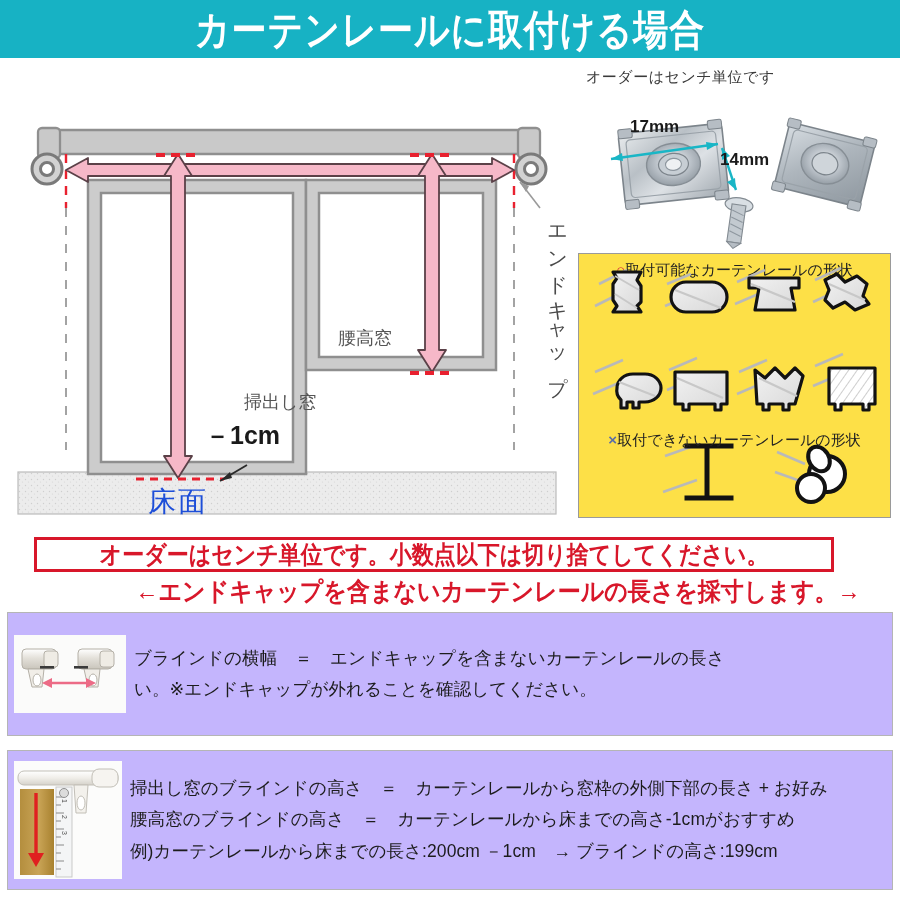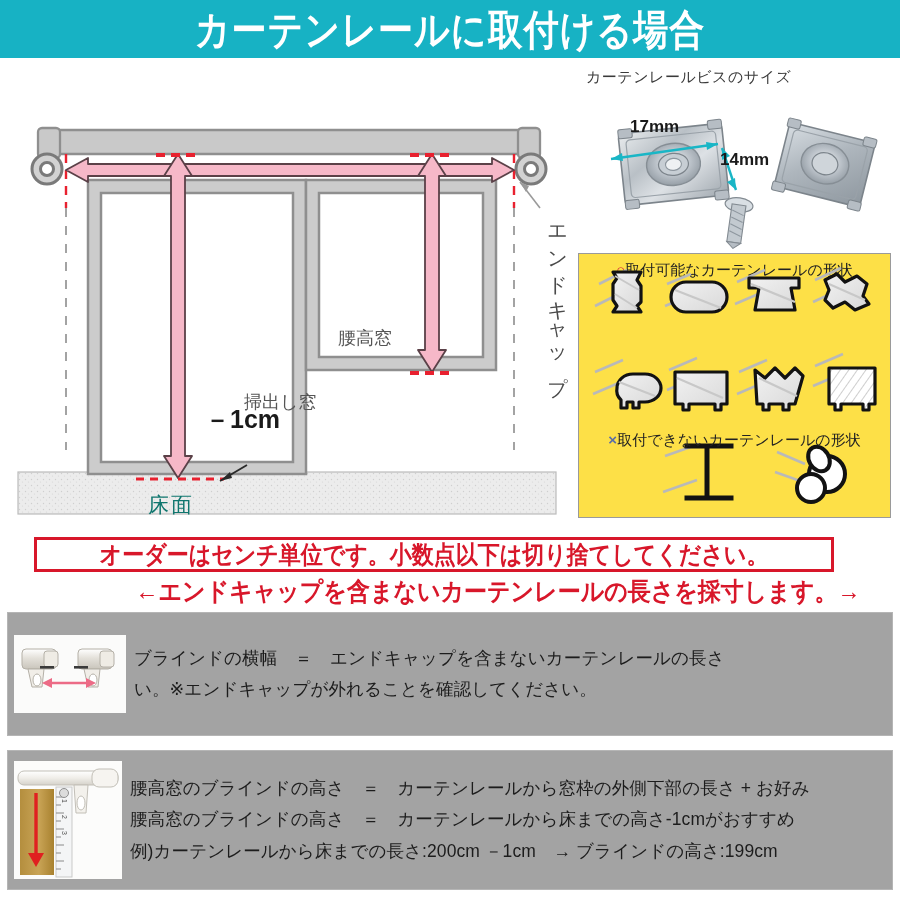--- a/index.html
+++ b/index.html
@@ -34,21 +34,21 @@
     font-size:20px;color:#4a4a4a;letter-spacing:2px;
     white-space:nowrap;
   }
   .dlabel{
     position:absolute;font-size:18px;color:#555555;white-space:nowrap;
   }
   .dlabel-big{
     position:absolute;font-size:25px;color:#1a1a1a;font-weight:700;white-space:nowrap;
   }
   .dlabel-floor{
-    position:absolute;font-size:21px;color:#0f766e;letter-spacing:2px;white-space:nowrap;margin-top:8px;
+    position:absolute;font-size:28px;color:#1d4ed8;letter-spacing:2px;white-space:nowrap;
   }
 
   
   .screw-panel{position:absolute;left:578px;top:62px;width:322px;height:190px;}
   .screw-title{
     position:absolute;left:8px;top:6px;
     font-size:15px;color:#3a3a3a;white-space:nowrap;letter-spacing:0.5px;
   }
   .dim-label{position:absolute;font-size:17px;color:#1a1a1a;font-weight:600;white-space:nowrap;}
 
@@ -78,21 +78,21 @@
     position:absolute;left:0;top:576px;width:900px;
     text-align:center;color:#d8172a;font-size:23px;font-weight:700;
     white-space:nowrap;
     margin-left:48px;
   }
   .red-arrow-line span{display:inline-block;transform:scaleY(1.1);}
 
   
   .info-box{
     position:absolute;left:7px;
-    border:1.5px solid #b5b5b5;background:#a3a3a3;box-sizing:border-box;
+    border:1.5px solid #b5b5b5;background:#c4b5fd;box-sizing:border-box;
     display:flex;align-items:center;
   }
   #info-box-width{top:612px;width:886px;height:124px;}
   #info-box-height{top:750px;width:886px;height:140px;}
 
   .thumb{flex:0 0 auto;position:relative;}
   .thumb-width{width:112px;height:78px;margin-left:6px;}
   .thumb-height{width:108px;height:118px;margin-left:6px;}
 
   .info-lines{
@@ -184,27 +184,27 @@
       <path d="M 247,407 L 220,423" stroke="#2a2a2a" stroke-width="1.8" fill="none"></path>
       <path d="M 220,423 L 232,420 L 230,414 Z" fill="#2a2a2a"></path>
     </svg>
 
     <div class="vlabel" style="left:545px;top:155px;">エンドキャップ</div>
 
     <div class="dlabel" style="left:338px;top:268px;">腰高窓</div>
 
     <div class="dlabel" style="left:200px;top:332px;margin-left:44px;">掃出し窓</div>
 
-    <div class="dlabel-big" style="left:205px;top:345px;">－1cm</div>
+    <div class="dlabel-big" style="left:205px;top:361px;">－1cm</div>
 
     <div class="dlabel-floor" style="left:148px;top:425px;">床面</div>
   </div>
 
   <div class="screw-panel">
-    <div class="screw-title">カーテンレールビスのサイズ</div>
+    <div class="screw-title">オーダーはセンチ単位です</div>
 
     <svg width="322" height="190" style="position:absolute;left:0;top:0;">
       <defs>
         <linearGradient id="metal1" x1="0" y1="0" x2="1" y2="1">
           <stop offset="0%" stop-color="#e9ecee"></stop>
           <stop offset="35%" stop-color="#b9c0c6"></stop>
           <stop offset="60%" stop-color="#dde1e5"></stop>
           <stop offset="100%" stop-color="#9ea6ad"></stop>
         </linearGradient>
         <linearGradient id="metal2" x1="0" y1="0" x2="1" y2="1">
@@ -442,19 +442,19 @@
 
         <g>
           <line x1="22" y1="32" x2="22" y2="96" stroke="#e02020" stroke-width="3.4"></line>
           <path d="M22,106 L14,92 L30,92 Z" fill="#e02020"></path>
         </g>
 
         <circle cx="50" cy="32" r="4.5" fill="#dcdcdc" stroke="#8f8f8f" stroke-width="1"></circle>
       </svg>
     </div>
     <div class="info-lines">
-      <div class="info-line">腰高窓のブラインドの高さ　＝　カーテンレールから窓枠の外側下部の長さ + お好み</div>
+      <div class="info-line">掃出し窓のブラインドの高さ　＝　カーテンレールから窓枠の外側下部の長さ + お好み</div>
       <div class="info-line">腰高窓のブラインドの高さ　＝　カーテンレールから床までの高さ-1cmがおすすめ</div>
       <div class="info-line">例)カーテンレールから床までの長さ:200cm －1cm　→ ブラインドの高さ:199cm</div>
     </div>
   </div>
 
 </div>
 
 </body></html>

